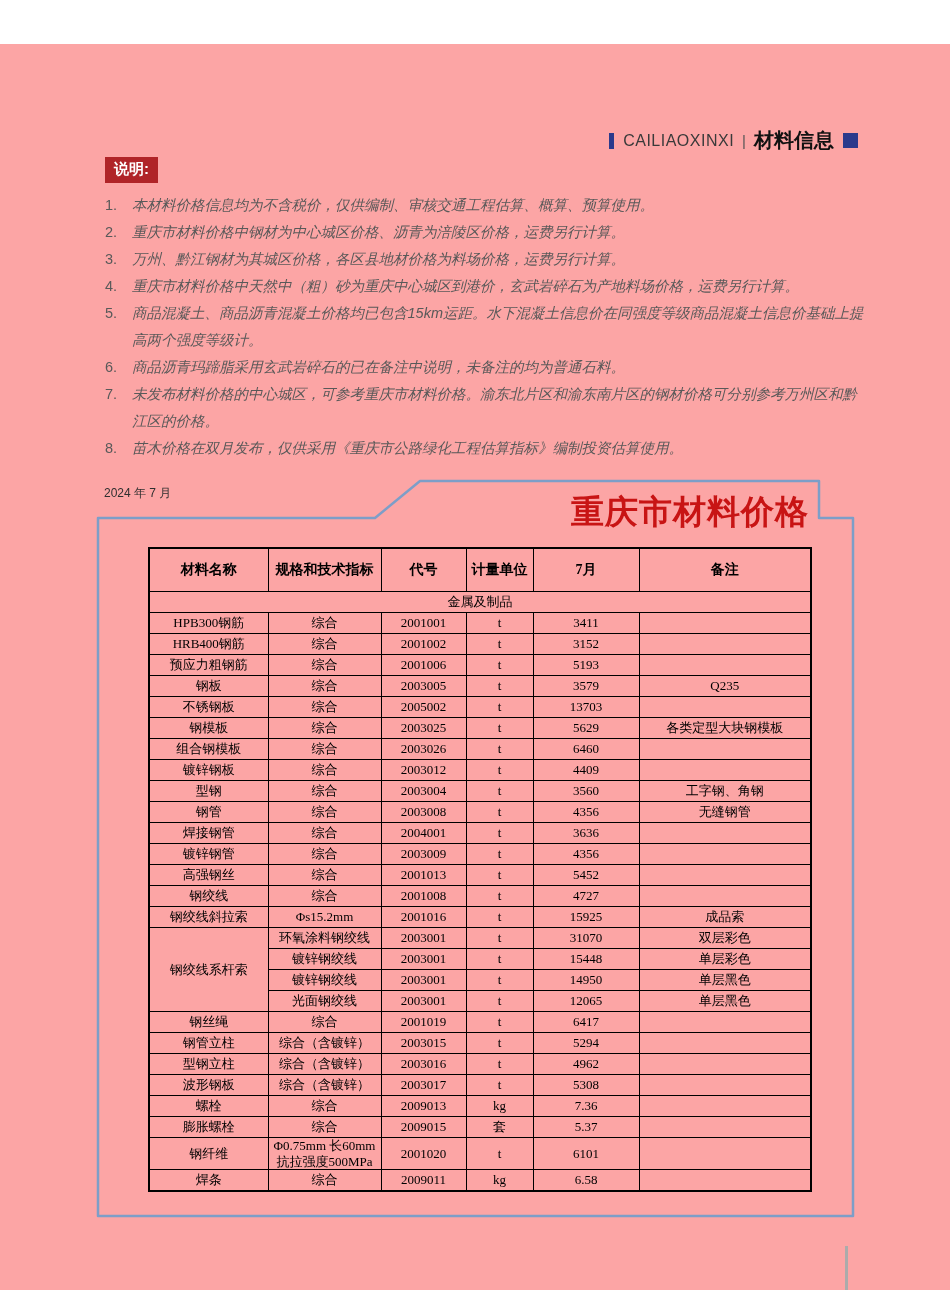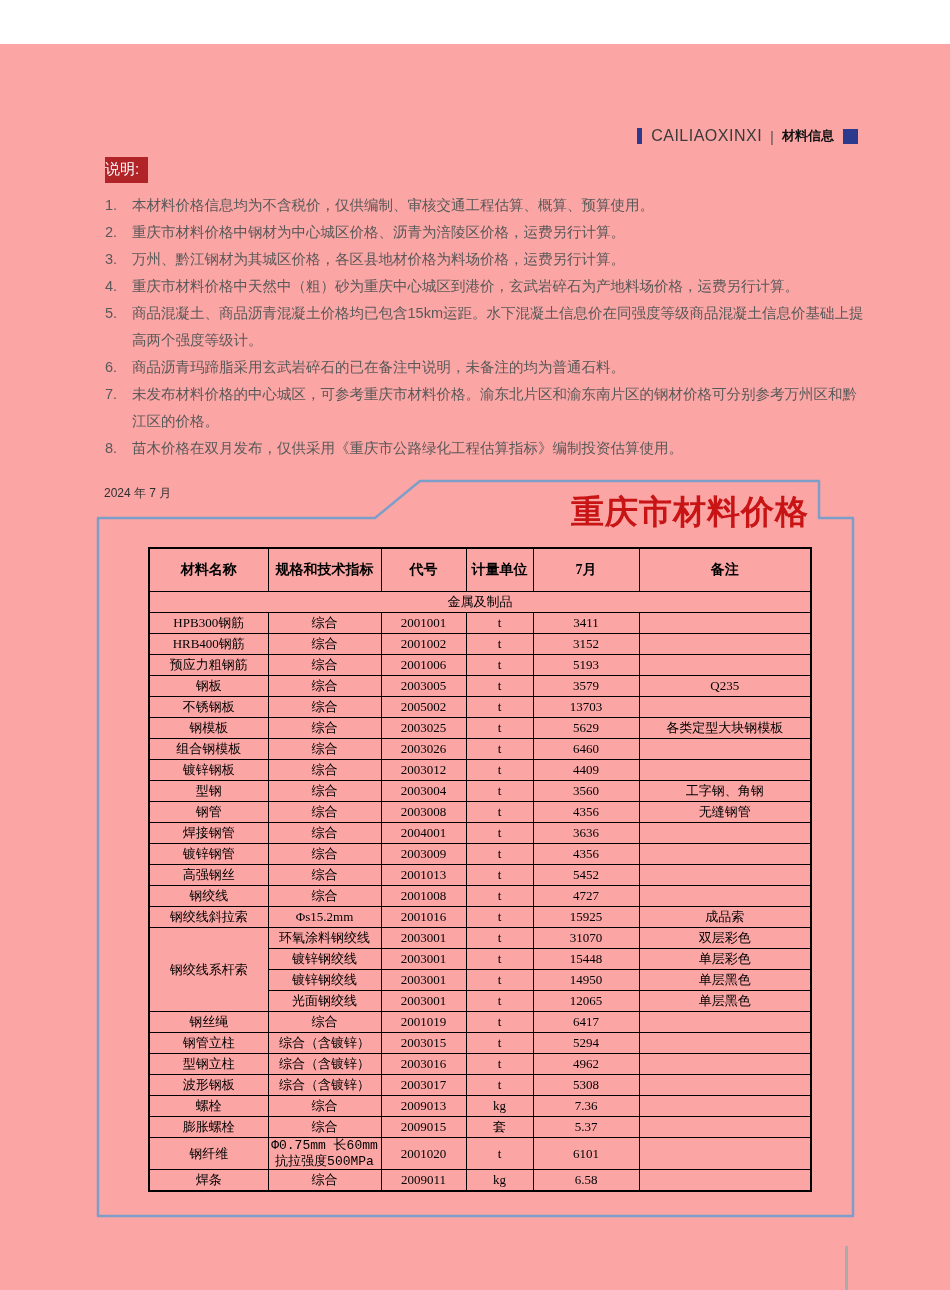--- a/index.html
+++ b/index.html
@@ -6,32 +6,32 @@
   #page {
     position:relative; width:950px; height:1290px; background:#fca5a5;
     font-family:"Liberation Sans","DejaVu Sans",sans-serif; overflow:hidden;margin-top:44px;
   }
 
   
   .masthead { position:absolute; top:83px; right:92px; display:flex; align-items:center; }
   .m-bar { width:5px; height:16px; background:#2B3A8C; margin-right:9px; }
   .m-latin { font-size:16px; color:#3a3a3a; letter-spacing:0.5px; }
   .m-sep { margin:0 8px; color:#555; font-size:15px; }
-  .m-cn { font-size:13px; font-weight:bold; color:#111; }
+  .m-cn { font-size:20px; font-weight:bold; color:#111; }
   .m-sq { width:15px; height:15px; background:#2B3A8C; margin-left:9px; }
 
   
   .notes-label {
     position:absolute; left:105px; top:113px; background:#B02428; color:#fff;
-    font-weight:normal; font-size:15px; padding:3px 9px 4px 0;text-align:center;
+    font-weight:bold; font-size:15px; padding:3px 9px 4px 9px;text-align:center;
   }
   .notes { position:absolute; left:105px; top:148px; width:764px; }
   .note { display:flex; color:#595959; font-size:14.5px; line-height:27px; }
   .note-num { width:27px; flex:none; }
-  .note-text { flex:1; }
+  .note-text { flex:1;font-style:italic; }
 
   
   .period { position:absolute; left:104px; top:441px; font-size:12px; color:#2f2f2f; }
 
   
   .sheet-outline { position:absolute; left:96px; top:433px; }
 
   
   .sheet-title {
     position:absolute; left:540px; top:446px; width:300px; text-align:center;
@@ -47,21 +47,21 @@
     border:2.5px solid #000;
     padding-left:40px;
   }
   .price-table th, .price-table td {
     border:1.5px solid #000; text-align:center; vertical-align:middle;
     padding:0 2px; overflow:hidden;
   }
   .price-table th { height:42px; font-size:14px; font-weight:bold; }
   .section-row td { height:21px; font-size:14px; font-weight:normal; }
   .price-table tbody td { height:20px; font-size:13px; }
-  .small-spec { font-size:8px; line-height:1.2;font-family:Liberation Mono, monospace; }
+  .small-spec { font-size:8px; line-height:1.2; }
 
   
   .footer-line { position:absolute; left:845px; top:1202px; width:3px; height:88px; background:#ABABAB; }
 </style>
 </head>
 <body>
 
 <div id="page">
 
   <div class="masthead">

